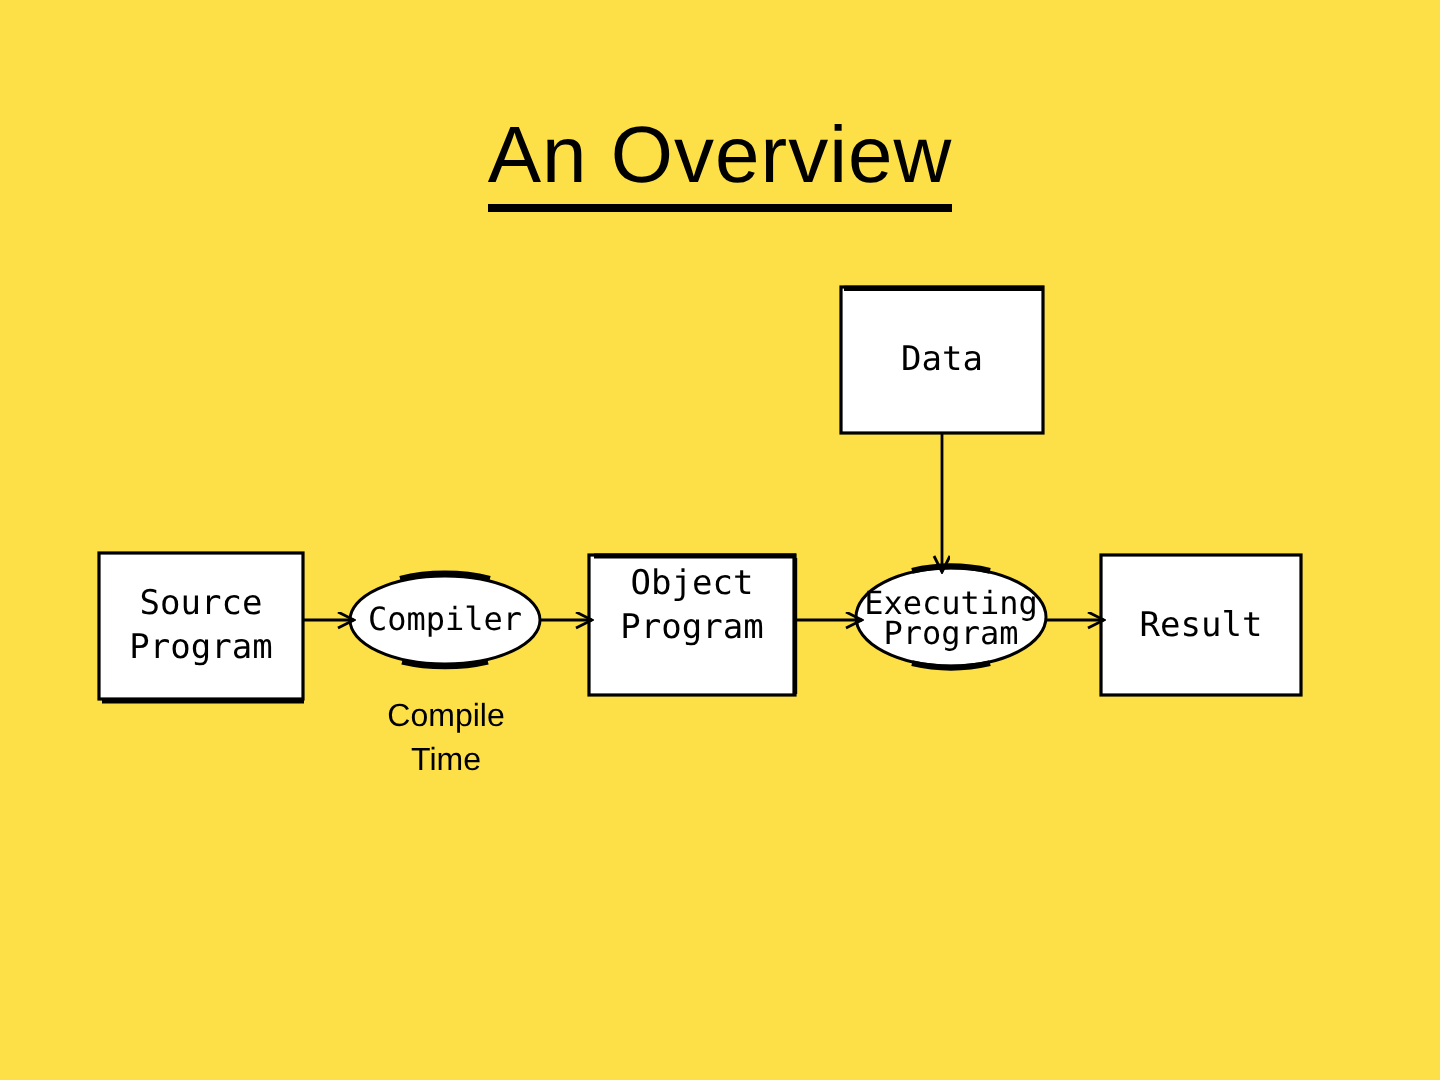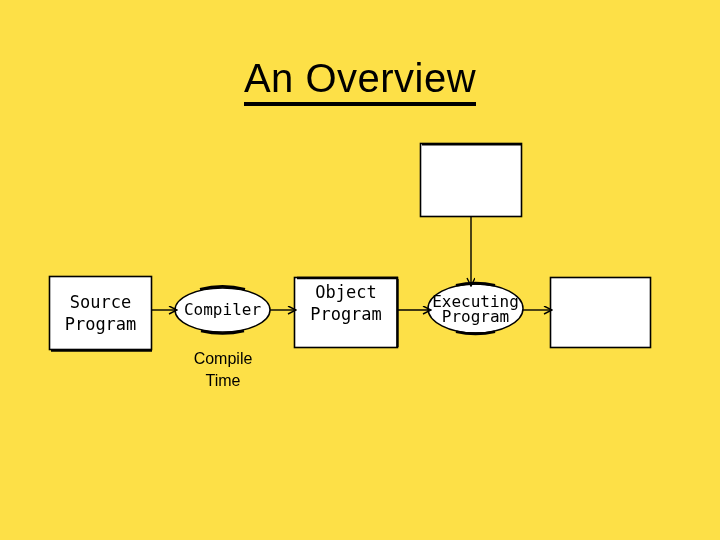--- a/index.html
+++ b/index.html
@@ -155,21 +155,27 @@
   <div class="node-label box-label" id="node-object-program">
     <span class="line">Object</span>
     <span class="line">Program</span>
   </div>
 
   <div class="node-label ellipse-label-small" id="node-executing-program">
     <span class="line">Executing</span>
     <span class="line">Program</span>
   </div>
 
+  <div class="node-label box-label" id="node-result">
+    <span class="line">Result</span>
+  </div>
 
+  <div class="node-label box-label" id="node-data">
+    <span class="line">Data</span>
+  </div>
 
   <div class="phase-label" id="label-compile-time">
     <span class="line">Compile</span><br>
     <span class="line">Time</span>
   </div>
 
 
 </div>
 
 </body></html>

